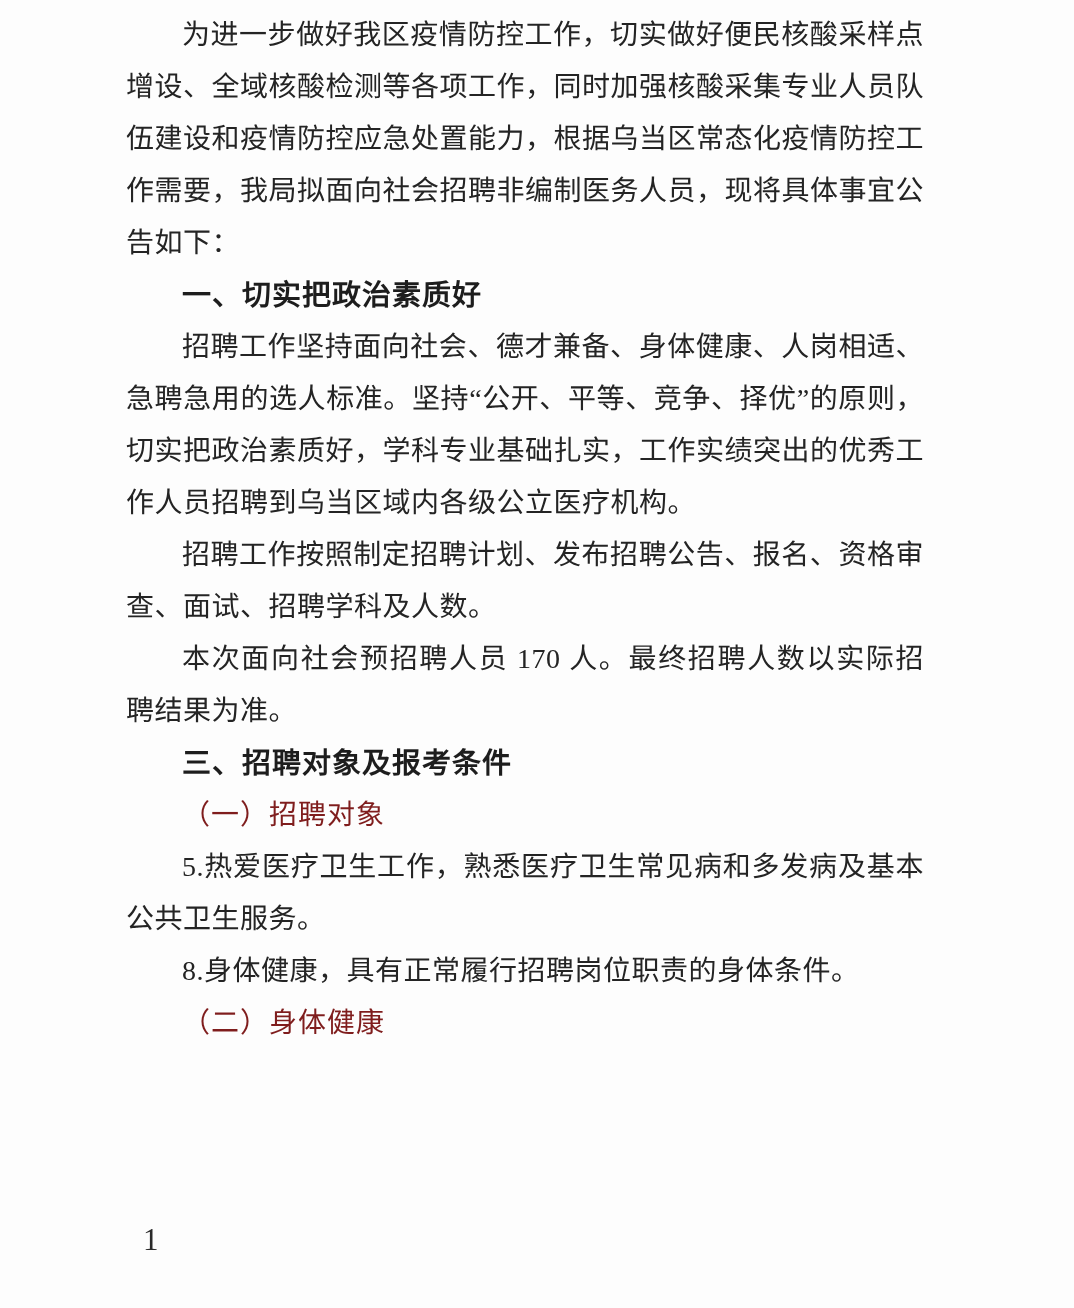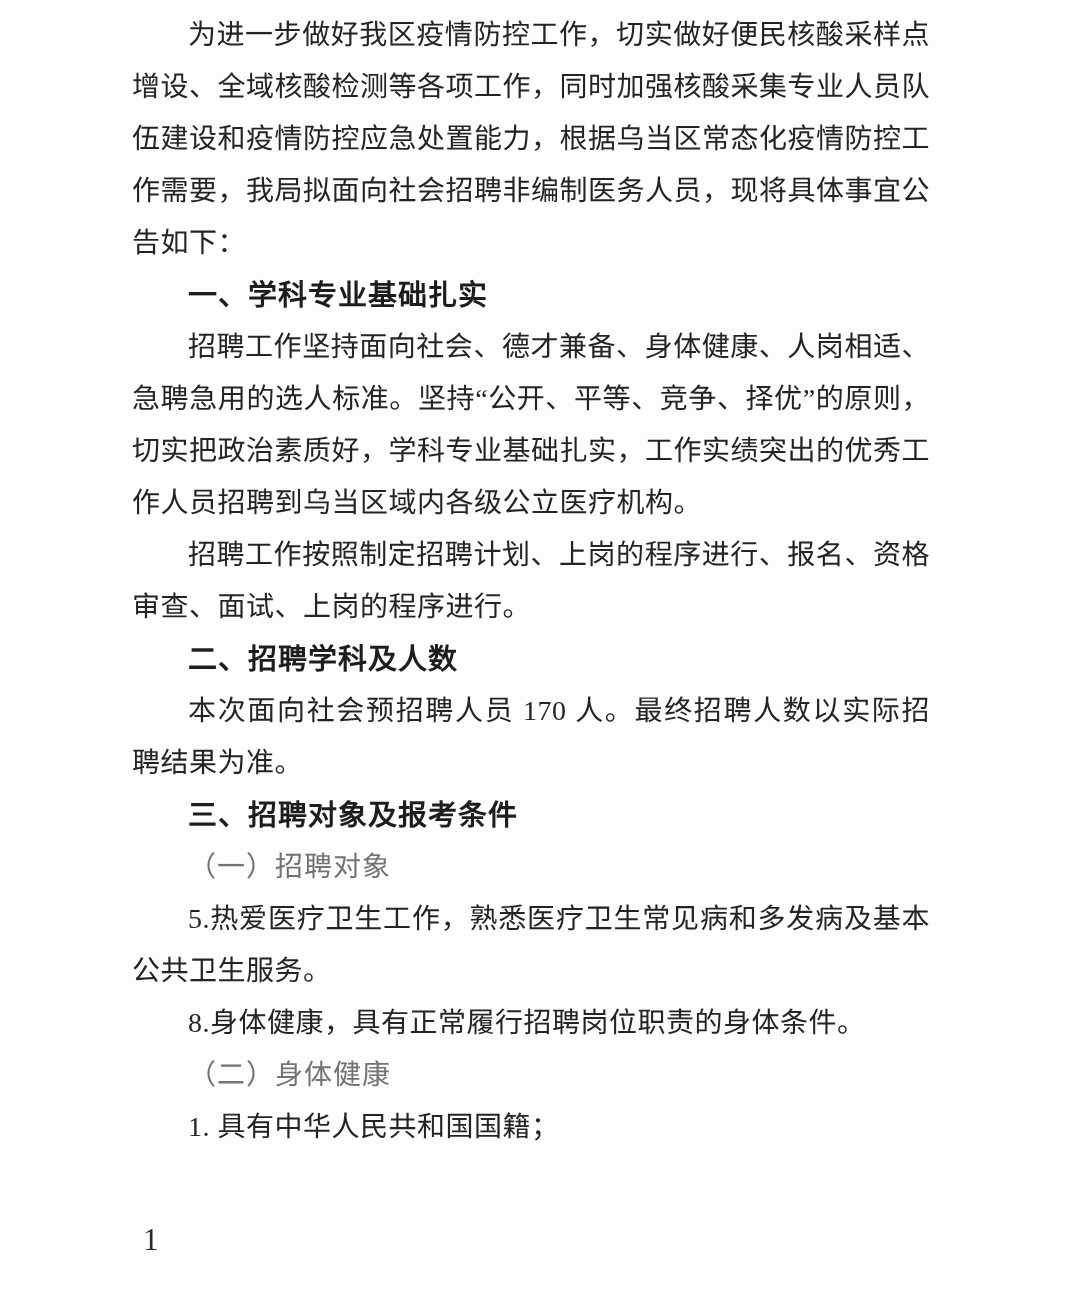--- a/index.html
+++ b/index.html
@@ -10,21 +10,21 @@
   .page {
     position: relative;
     width: 1074px;
     height: 1308px;
     background: #fdfdfd;
     overflow: hidden;
     font-family: "Liberation Serif", "DejaVu Serif", serif;
   }
   .content {
     position: absolute;
-    left: 132px;
+    left: 126px;
     top: 9px;
     width: 798px;
   }
   .para {
     margin: 0;
     font-size: 28px;
     line-height: 52px;
     color: #242424;
     text-align: justify;
     text-indent: 56px;
@@ -38,21 +38,21 @@
     font-weight: 700;
     color: #1d1d1d;
     text-indent: 56px;
     letter-spacing: 1px;
     font-family: "Liberation Sans", "DejaVu Sans", sans-serif;
   }
   .subheading {
     margin: 0;
     font-size: 28px;
     line-height: 52px;
-    color: #737373;
+    color: #7f1d1d;
     text-indent: 56px;
     letter-spacing: 1px;
     font-family: Liberation Sans, sans-serif;
   }
   .page-number {
     position: absolute;
     left: 143px;
     top: 1216px;
     font-size: 31px;
     line-height: 48px;
@@ -61,38 +61,36 @@
   }
 </style>
 </head>
 <body>
 
 <div class="page">
   <div class="content">
 
     <p class="para">为进一步做好我区疫情防控工作，切实做好便民核酸采样点增设、全域核酸检测等各项工作，同时加强核酸采集专业人员队伍建设和疫情防控应急处置能力，根据乌当区常态化疫情防控工作需要，我局拟面向社会招聘非编制医务人员，现将具体事宜公告如下：</p>
 
-    <p class="heading">一、学科专业基础扎实</p>
+    <p class="heading">一、切实把政治素质好</p>
 
     <p class="para">招聘工作坚持面向社会、德才兼备、身体健康、人岗相适、急聘急用的选人标准。坚持“公开、平等、竞争、择优”的原则，切实把政治素质好，学科专业基础扎实，工作实绩突出的优秀工作人员招聘到乌当区域内各级公立医疗机构。</p>
 
-    <p class="para">招聘工作按照制定招聘计划、上岗的程序进行、报名、资格审查、面试、上岗的程序进行。</p>
+    <p class="para">招聘工作按照制定招聘计划、发布招聘公告、报名、资格审查、面试、招聘学科及人数。</p>
 
-    <p class="heading">二、招聘学科及人数</p>
 
     <p class="para">本次面向社会预招聘人员 170 人。最终招聘人数以实际招聘结果为准。</p>
 
     <p class="heading">三、招聘对象及报考条件</p>
 
     <p class="subheading">（一）招聘对象</p>
 
     <p class="para">5.热爱医疗卫生工作，熟悉医疗卫生常见病和多发病及基本公共卫生服务。</p>
 
     <p class="para">8.身体健康，具有正常履行招聘岗位职责的身体条件。</p>
 
     <p class="subheading">（二）身体健康</p>
 
-    <p class="para">1. 具有中华人民共和国国籍；</p>
 
   </div>
 
   <div class="page-number">1</div>
 </div>
 
 </body></html>

